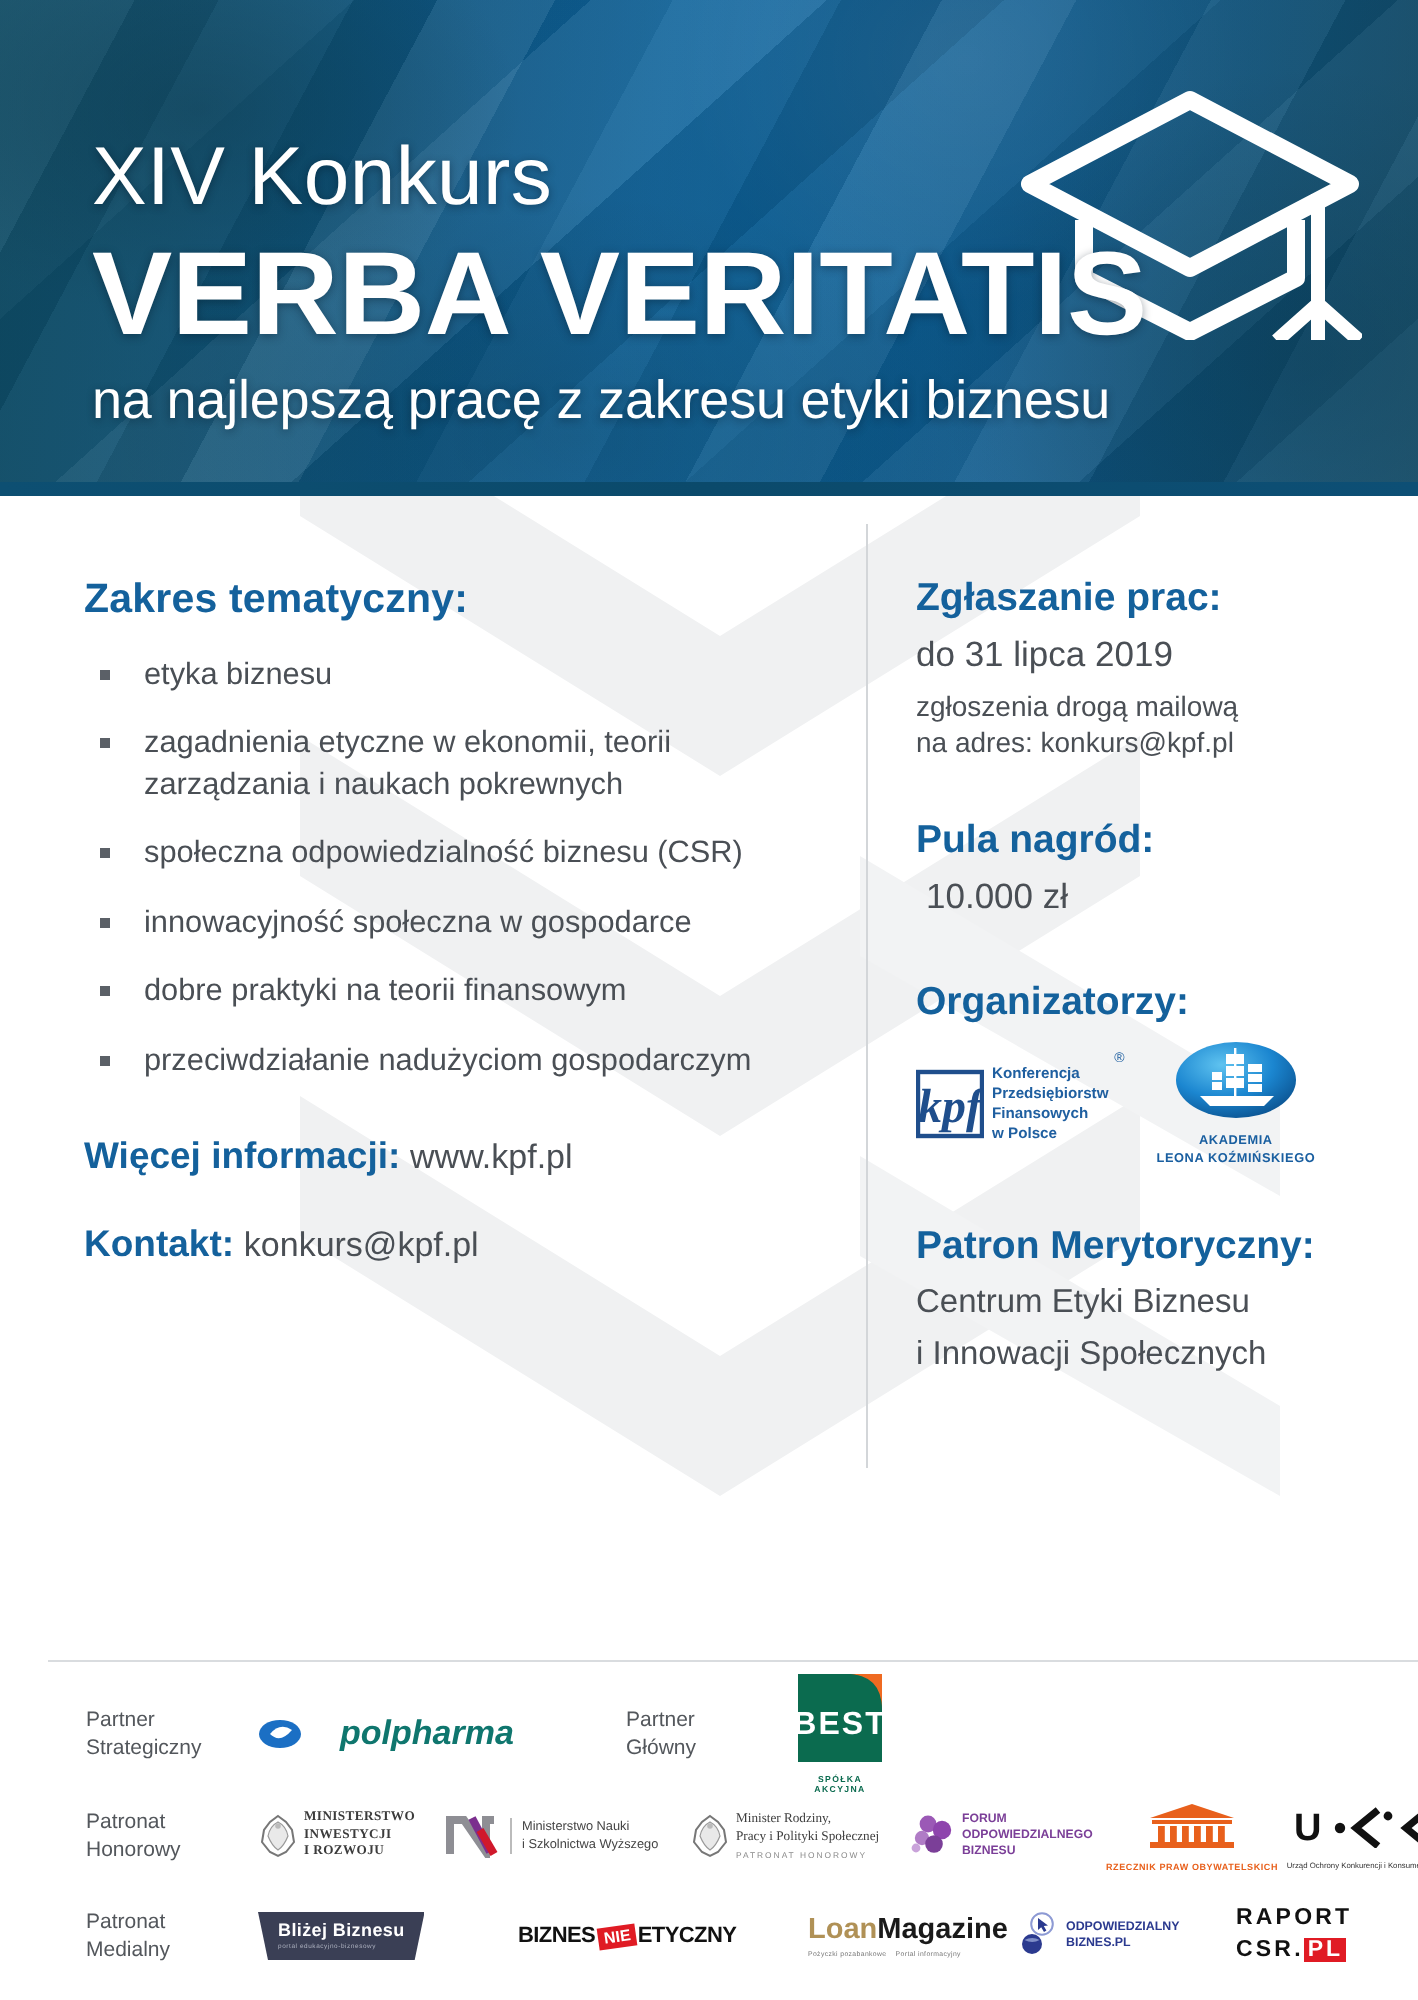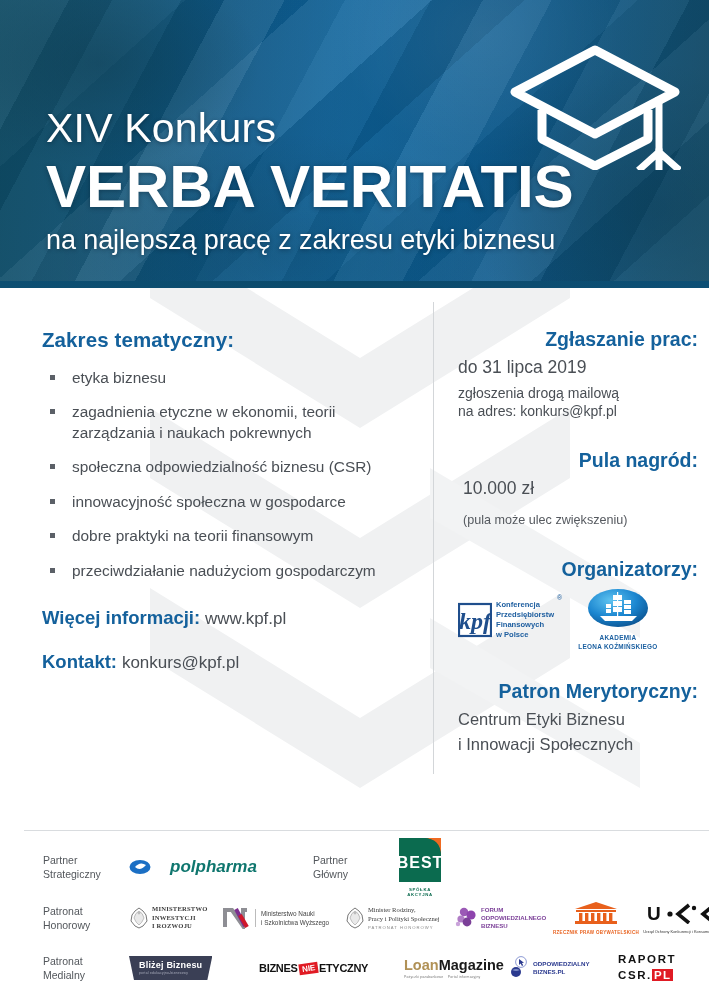--- a/index.html
+++ b/index.html
@@ -13,21 +13,21 @@
   .poster {
     position: relative;
     width: 709px; height: 1000px;
     background: #ffffff;
     overflow: hidden;
   }
 
   
   .header {
     position: relative;
-    width: 709px; height: 288px;
+    width: 709px; height: 248px;
     overflow: hidden;
     background: #a21caf;
   }
   .hdr-photo {
     position: absolute; inset: 0;
     background:
       linear-gradient(118deg, rgba(255,255,255,.10) 0 8%, rgba(0,0,0,.12) 8% 13%, rgba(255,255,255,.06) 13% 21%, rgba(0,0,0,.10) 21% 26%, rgba(255,255,255,.12) 26% 33%, rgba(0,0,0,.05) 33% 40%, rgba(255,255,255,.05) 40% 50%, rgba(0,0,0,.09) 50% 56%, rgba(255,255,255,.10) 56% 64%, rgba(0,0,0,.06) 64% 72%, rgba(255,255,255,.08) 72% 80%, rgba(0,0,0,.10) 80% 88%, rgba(255,255,255,.07) 88% 100%),
       linear-gradient(-42deg, rgba(255,255,255,.07) 0 10%, rgba(0,0,0,.10) 10% 18%, rgba(255,255,255,.09) 18% 29%, rgba(0,0,0,.07) 29% 38%, rgba(255,255,255,.05) 38% 49%, rgba(0,0,0,.11) 49% 58%, rgba(255,255,255,.11) 58% 70%, rgba(0,0,0,.06) 70% 82%, rgba(255,255,255,.06) 82% 100%),
       linear-gradient(97deg, #12556f 0%, #14597c 14%, #0f6096 34%, #0d6aa8 52%, #0e63a0 70%, #125a86 86%, #17516d 100%);
   }
@@ -110,21 +110,21 @@
   }
 
   .info-line { margin-top: 26px; font-size: 17.5px; color: #4a4f55; }
   .info-line .lbl { color: #14619c; font-weight: 700; font-size: 18.5px; }
   .info-line .val { font-size: 17px; }
   .contact-line { margin-top: 22px; }
 
   
   .col-right { position: absolute; left: 458px; top: 40px; width: 240px; z-index: 3; }
   .r-head {
-    color: #14619c; font-size: 19.5px; font-weight: 700; margin-bottom: 6px; text-align: right;
+    color: #14619c; font-size: 19.5px; font-weight: 700; margin-bottom: 6px;
   }
   .r-big { color: #4a4f55; font-size: 17.5px; line-height: 1.25; margin-bottom: 5px; }
   .r-small { color: #4a4f55; font-size: 14px; line-height: 1.33; }
   .r-tiny  { color: #55595f; font-size: 12.6px; line-height: 1.3; }
   .blk-prizes { margin-top: 28px; }
   .blk-org    { margin-top: 30px; }
   .blk-patron { margin-top: 28px; }
   .org-logos { display: flex; align-items: center; gap: 10px; margin-top: 7px; }
 
   
@@ -215,21 +215,20 @@
       <div>
         <div class="r-head">Zgłaszanie prac:</div>
         <div class="r-big">do 31 lipca 2019</div>
         <div class="r-small">zgłoszenia drogą mailową</div>
         <div class="r-small">na adres: konkurs@kpf.pl</div>
       </div>
 
       <div class="blk-prizes">
         <div class="r-head">Pula nagród:</div>
         <div class="r-big" style="margin-left:5px;margin-bottom:12px;">10.000 zł</div>
-        <div class="r-tiny" style="margin-left:5px;">(pula może ulec zwiększeniu)</div>
       </div>
 
       <div class="blk-org">
         <div class="r-head">Organizatorzy:</div>
         <div class="org-logos">
 
           <div style="display:flex;align-items:center;gap:4px;">
             <svg width="34" height="36" viewBox="0 0 34 36">
               <rect x="1" y="2" width="32" height="32" fill="none" stroke="#1f4e8c" stroke-width="2.2"></rect>
               <text x="17" y="27" text-anchor="middle" font-family="'Liberation Serif',serif" font-size="24" font-weight="700" fill="#1f4e8c" font-style="italic">kpf</text>

